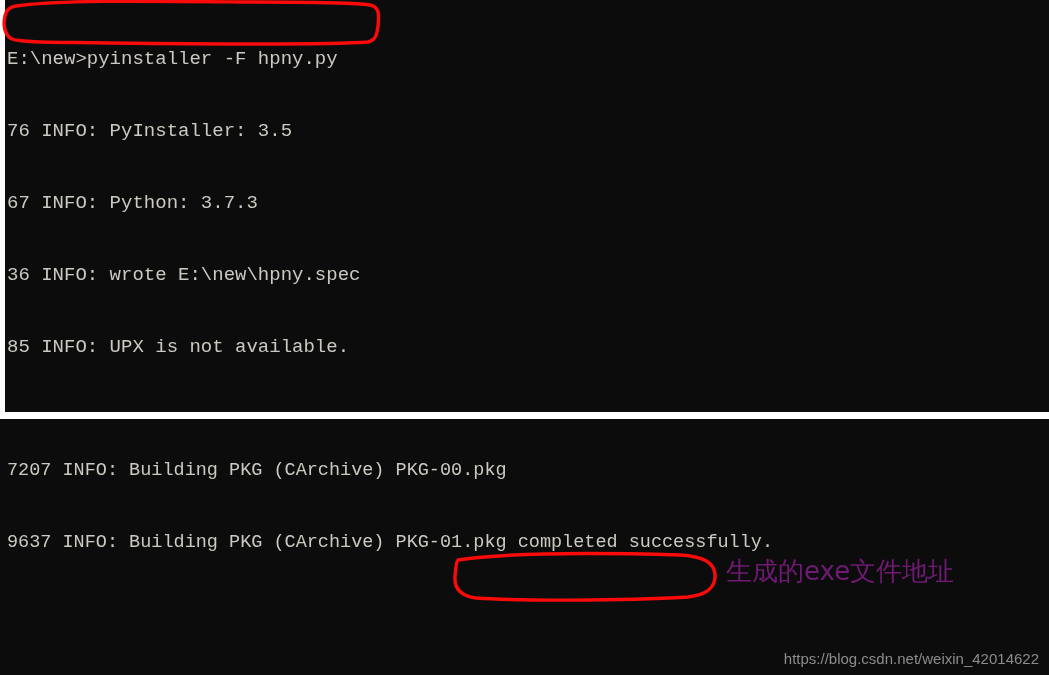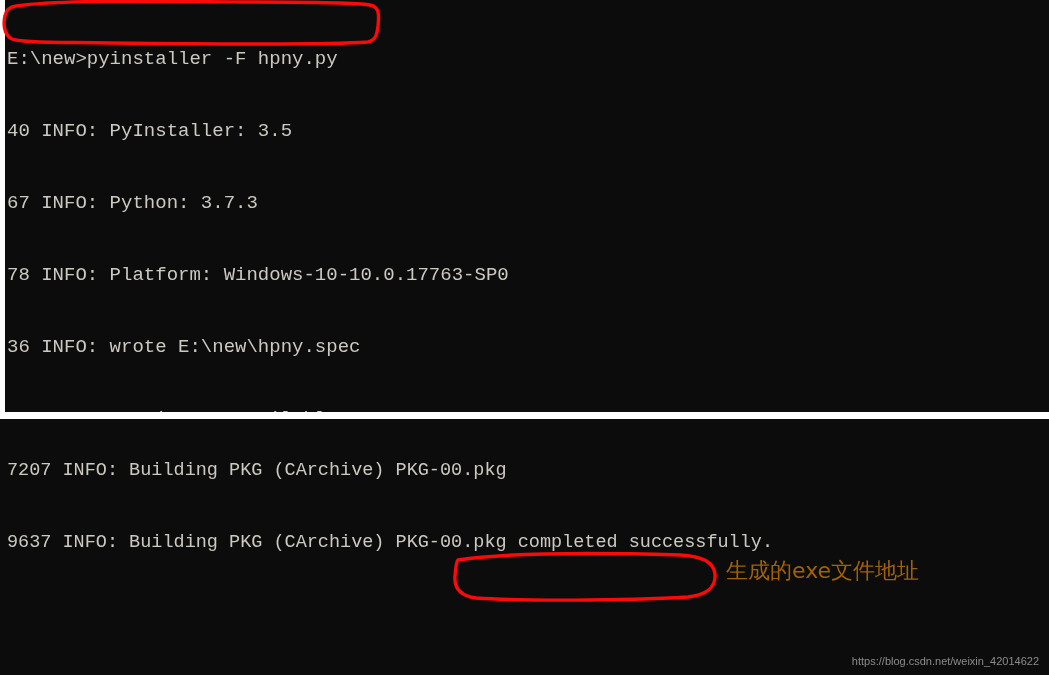--- a/index.html
+++ b/index.html
@@ -58,51 +58,50 @@
     pointer-events: none;
   }
   #annot-cmd  { left: 0px;   top: 0px;   width: 390px; height: 48px; }
   #annot-path { left: 450px; top: 548px; width: 280px; height: 58px; }
 
   
   #caption {
     position: absolute;
     left: 726px;
     top: 556px;
-    color: #a16207;
+    color: #701a75;
     font-family: "DejaVu Sans", "Liberation Sans", sans-serif;
-    font-size: 22px;
+    font-size: 26px;
     line-height: 30px;
     white-space: nowrap;
   }
 
   
   #watermark {
     position: absolute;
     right: 10px;
     bottom: 8px;
     color: #8c8c8c;
     font-family: "Liberation Sans", "DejaVu Sans", sans-serif;
-    font-size: 11px;
+    font-size: 15px;
     white-space: nowrap;
   }
 </style>
 </head>
 <body>
 
 <div id="screen">
 
   <div class="seam" id="seam-left"></div>
 
   <div class="pane" id="pane-top">
     <div class="lines">
       <span class="line">E:\new&gt;pyinstaller -F hpny.py</span>
-      <span class="line">40 INFO: PyInstaller: 3.5</span>
+      <span class="line">76 INFO: PyInstaller: 3.5</span>
       <span class="line">67 INFO: Python: 3.7.3</span>
-      <span class="line">78 INFO: Platform: Windows-10-10.0.17763-SP0</span>
       <span class="line">36 INFO: wrote E:\new\hpny.spec</span>
       <span class="line">85 INFO: UPX is not available.</span>
       
       
       
       
       
       
       
       
@@ -110,21 +109,21 @@
       
       
     </div>
   </div>
 
   <div class="seam" id="seam-mid"></div>
 
   <div class="pane" id="pane-bottom">
     <div class="lines">
       <span class="line">7207 INFO: Building PKG (CArchive) PKG-00.pkg</span>
-      <span class="line">9637 INFO: Building PKG (CArchive) PKG-00.pkg completed successfully.</span>
+      <span class="line">9637 INFO: Building PKG (CArchive) PKG-01.pkg completed successfully.</span>
       
       
       
       
       
       
       
     </div>
   </div>
 

